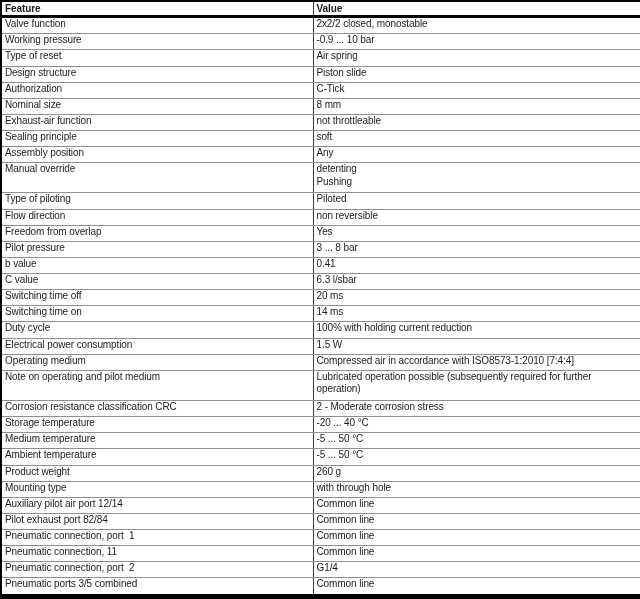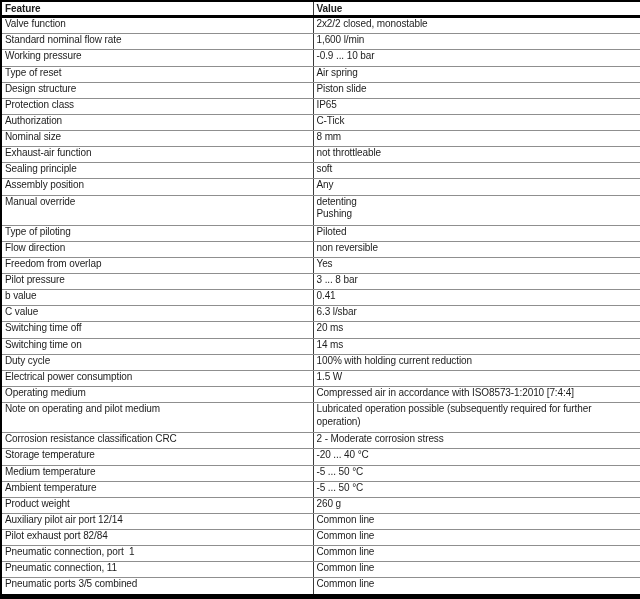--- a/index.html
+++ b/index.html
@@ -64,38 +64,30 @@
       <th>Feature</th>
       <th>Value</th>
     </tr>
   </thead>
   <tbody id="spec-body">
       <tr>
         <td>Valve function</td>
         <td>2x2/2 closed, monostable</td>
       </tr>
       <tr>
-        <td>Standard nominal flow rate</td>
-        <td>1,600 l/min</td>
-      </tr>
-      <tr>
         <td>Working pressure</td>
         <td>-0.9 ... 10 bar</td>
       </tr>
       <tr>
         <td>Type of reset</td>
         <td>Air spring</td>
       </tr>
       <tr>
         <td>Design structure</td>
         <td>Piston slide</td>
-      </tr>
-      <tr>
-        <td>Protection class</td>
-        <td>IP65</td>
       </tr>
       <tr>
         <td>Authorization</td>
         <td>C-Tick</td>
       </tr>
       <tr>
         <td>Nominal size</td>
         <td>8 mm</td>
       </tr>
       <tr>
@@ -177,33 +169,41 @@
       </tr>
       <tr>
         <td>Ambient temperature</td>
         <td>-5 ... 50 °C</td>
       </tr>
       <tr>
         <td>Product weight</td>
         <td>260 g</td>
       </tr>
       <tr>
+        <td>Mounting type</td>
+        <td>with through hole</td>
+      </tr>
+      <tr>
         <td>Auxiliary pilot air port 12/14</td>
         <td>Common line</td>
       </tr>
       <tr>
         <td>Pilot exhaust port 82/84</td>
         <td>Common line</td>
       </tr>
       <tr>
         <td>Pneumatic connection, port  1</td>
         <td>Common line</td>
       </tr>
       <tr>
         <td>Pneumatic connection, 11</td>
         <td>Common line</td>
+      </tr>
+      <tr>
+        <td>Pneumatic connection, port  2</td>
+        <td>G1/4</td>
       </tr>
       <tr>
         <td>Pneumatic ports 3/5 combined</td>
         <td>Common line</td>
       </tr>
     </tbody>
 </table>
 
 </body></html>

